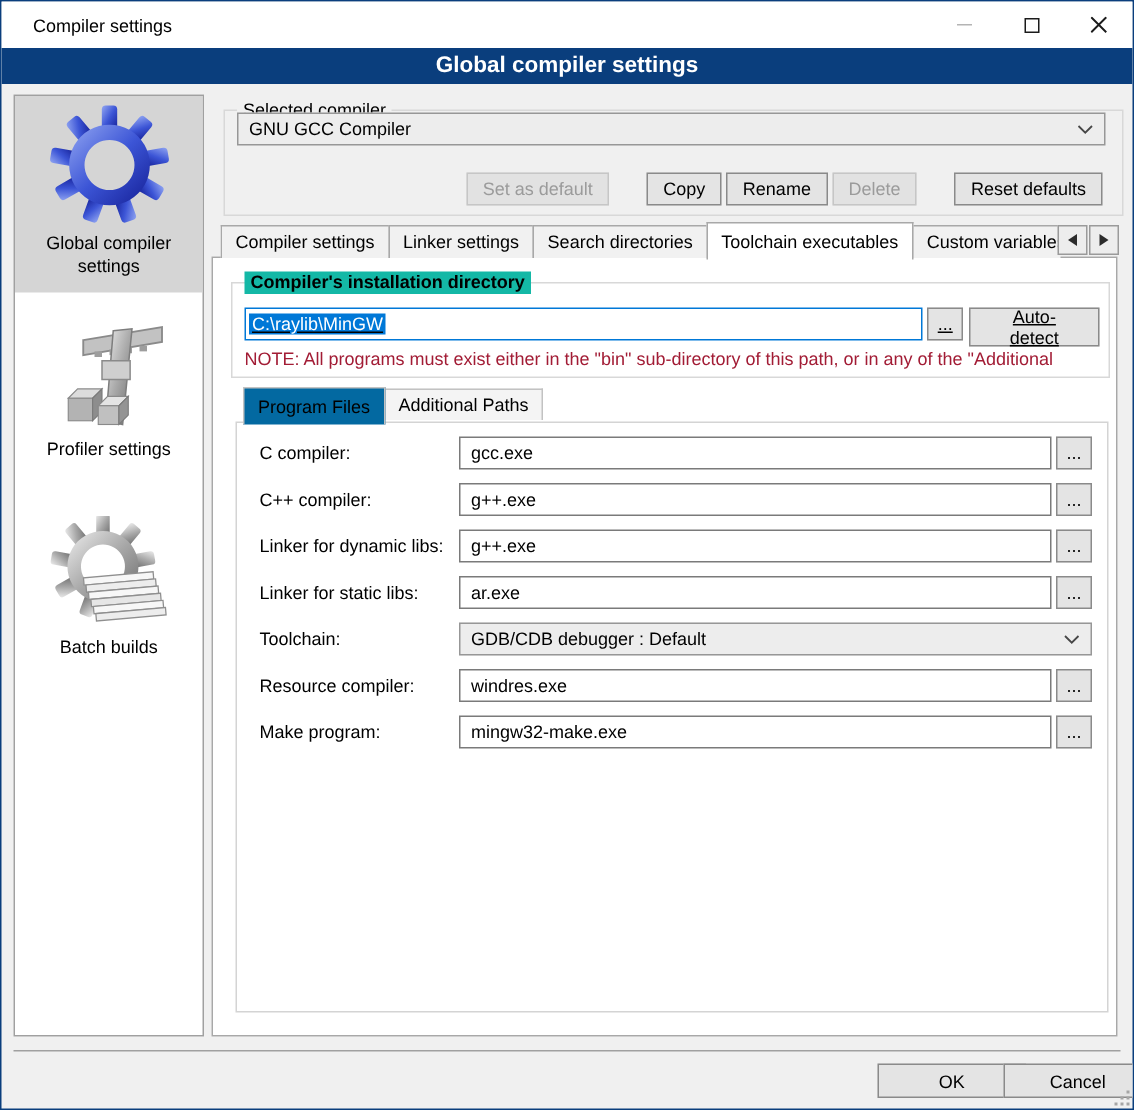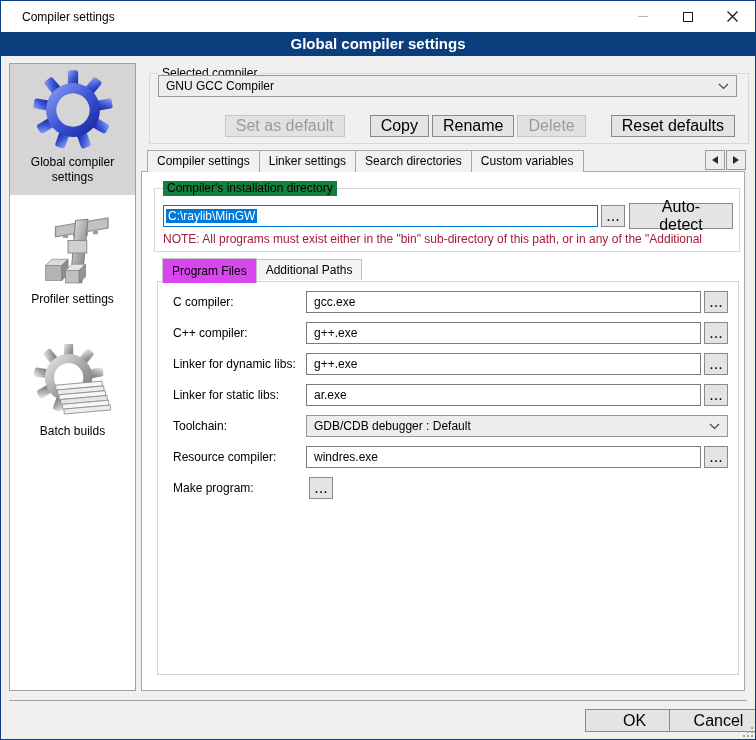--- a/index.html
+++ b/index.html
@@ -20,57 +20,57 @@
   .sidebar{position:absolute;left:8px;top:62px;width:127px;height:628px;background:#fff;border:1px solid #a0a0a0;overflow:hidden;}
   .sb-item{width:100%;display:flex;flex-direction:column;align-items:center;padding:5px 3px 10px;cursor:default;}
   .sb-item.selected{background:#d5d5d5;}
   .sb-item .icon{display:block;}
   .sb-label{text-align:center;line-height:15px;margin-top:4px;}
   .sb-item:nth-child(2){margin-top:8px;}
   .sb-item:nth-child(3){margin-top:22px;}
   
   .groupbox{position:absolute;border:1px solid #d8d8d8;}
   .glabel{position:absolute;top:-8px;left:8px;background:#f0f0f0;padding:0 4px;line-height:15px;white-space:nowrap;}
-  .glabel.onwhite{background:#15803d;}
+  .glabel.onwhite{background:#14b8a6;font-weight:bold;}
   
   .combo{display:flex;align-items:center;background:#ededed;border:1px solid #979797;height:22px;padding:0 7px;cursor:default;}
   .combo .chev{margin-left:auto;}
   
   .btn{background:#e4e4e4;border:1px solid #8a8a8a;height:22px;padding:0 10px;font-family:"Liberation Sans",sans-serif;
-    font-size:16px;color:#000;display:inline-flex;align-items:center;justify-content:center;}
+    font-size:12px;color:#000;display:inline-flex;align-items:center;justify-content:center;}
   .btn.disabled{border-color:#c6c6c6;color:#9b9b9b;background:#e2e2e2;}
   .dots{width:24px;height:22px;padding:0;margin-left:3px;flex:0 0 auto;}
   
   .combo-row{position:absolute;left:8px;top:1px;right:11px;}
   .cbtn-row{position:absolute;left:8px;right:13px;top:41px;display:flex;justify-content:flex-end;}
   .cbtn-row .btn{margin-left:3px;}
   .cbtn-row .gap-left{margin-left:25px;}
   
   .tabstrip{position:absolute;left:146px;top:146px;width:560px;height:26px;display:flex;align-items:flex-end;overflow:hidden;z-index:3;}
   .tab{flex:0 0 auto;background:#f1f1f1;border:1px solid #a8a8a8;border-bottom:none;height:22px;margin-bottom:1px;
     padding:3px 9px 0;white-space:nowrap;cursor:default;margin-right:-1px;}
   .tab.selected{background:#fff;height:26px;margin-bottom:-1px;padding-top:5px;z-index:4;position:relative;}
   .tabarrows{position:absolute;top:149px;right:9px;display:flex;z-index:4;}
   .arrowbtn{width:20px;height:20px;background:#ededed;border:1px solid #9a9a9a;display:flex;align-items:center;justify-content:center;padding:0;margin-left:1px;}
   .tri-l{width:0;height:0;border-style:solid;border-width:4px 6px 4px 0;border-color:transparent #2b2b2b transparent transparent;}
   .tri-r{width:0;height:0;border-style:solid;border-width:4px 0 4px 6px;border-color:transparent transparent transparent #2b2b2b;}
   
   .tabpanel{position:absolute;left:140px;top:170px;width:604px;height:520px;background:#fff;border:1px solid #a8a8a8;z-index:2;}
   
   .dirgroup{left:12px;top:16px;width:586px;height:64px;}
-  .dirrow{position:absolute;left:8px;top:16px;right:6px;height:22px;display:flex;align-items:center;}
+  .dirrow{position:absolute;left:8px;top:16px;right:6px;height:22px;display:flex;align-items:flex-start;text-decoration:underline;}
   .dirinput{width:456px;height:22px;background:#fff;border:1px solid #0078d7;display:flex;align-items:center;padding:0 2px;overflow:hidden;}
   .dirinput .sel{background:#0078d7;color:#fff;padding:0 2px;white-space:nowrap;}
   .autodetect{margin-left:4px;padding:12px 12px;}
   .note{position:absolute;left:8px;right:2px;top:43px;color:#a21c35;white-space:nowrap;overflow:hidden;}
   
   .subtabstrip{position:absolute;left:20px;top:85px;height:25px;display:flex;align-items:flex-end;z-index:3;}
   .subtab{flex:0 0 auto;background:#f4f4f4;border:1px solid #c2c2c2;border-bottom:none;height:21px;margin-bottom:2px;
     padding:3px 9px 0;white-space:nowrap;margin-right:-1px;cursor:default;}
-  .subtab.selected{background:#d946ef;height:25px;margin-bottom:-1px;padding-top:5px;position:relative;z-index:4;}
+  .subtab.selected{background:#0369a1;height:25px;margin-bottom:-1px;padding-top:5px;position:relative;z-index:4;}
   .subpanel{position:absolute;left:15px;top:109px;width:582px;height:394px;background:#fff;border:1px solid #d4d4d4;z-index:2;}
   
   .frow{position:absolute;left:15px;right:10px;height:22px;display:flex;align-items:center;}
   .flabel{width:133px;flex:0 0 auto;}
   .ftext{flex:1;height:22px;border:1px solid #7a7a7a;background:#fff;display:flex;align-items:center;padding:0 7px;overflow:hidden;white-space:nowrap;}
   .fselect{flex:1;height:22px;justify-content:flex-end;}
   
   .separator{position:absolute;left:8px;right:8px;top:699px;height:1px;background:#a0a0a0;}
   .footer-btn{position:absolute;top:708px;width:99px;height:23px;}
   .okbtn{left:584px;}
@@ -190,20 +190,21 @@
       <button class="btn cbtn">Rename</button>
       <button class="btn cbtn disabled" disabled="">Delete</button>
       <button class="btn cbtn gap-left">Reset defaults</button>
     </div>
   </div>
 
   <div class="tabstrip">
     <div class="tab">Compiler settings</div>
     <div class="tab">Linker settings</div>
     <div class="tab">Search directories</div>
+    <div class="tab selected">Toolchain executables</div>
     <div class="tab">Custom variables</div>
 
   </div>
   <div class="tabarrows">
     <button class="arrowbtn">
         <span class="tri-l"></span>
       </button>
     <button class="arrowbtn">
         <span class="tri-r"></span>
       </button>
@@ -268,20 +269,23 @@
       </div>
       <div class="frow" style="top:164px">
         <span class="flabel">Resource compiler:</span>
         <div class="ftext">
             <span>windres.exe</span>
           </div>
         <button class="btn dots">...</button>
       </div>
       <div class="frow" style="top:195px">
         <span class="flabel">Make program:</span>
+        <div class="ftext">
+            <span>mingw32-make.exe</span>
+          </div>
         <button class="btn dots">...</button>
       </div>
     </div>
   </div>
 
   <div class="separator"></div>
   <button class="btn footer-btn okbtn">OK</button>
   <button class="btn footer-btn cancelbtn">Cancel</button>
   <div class="grip">
       <i></i>

